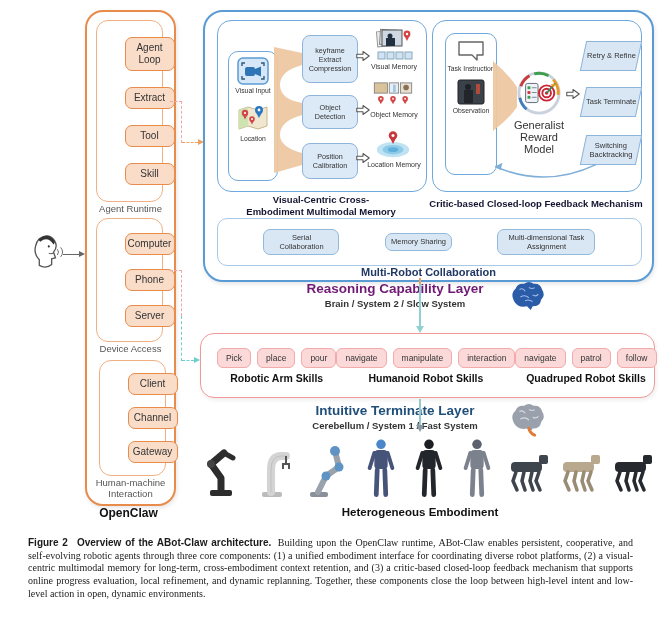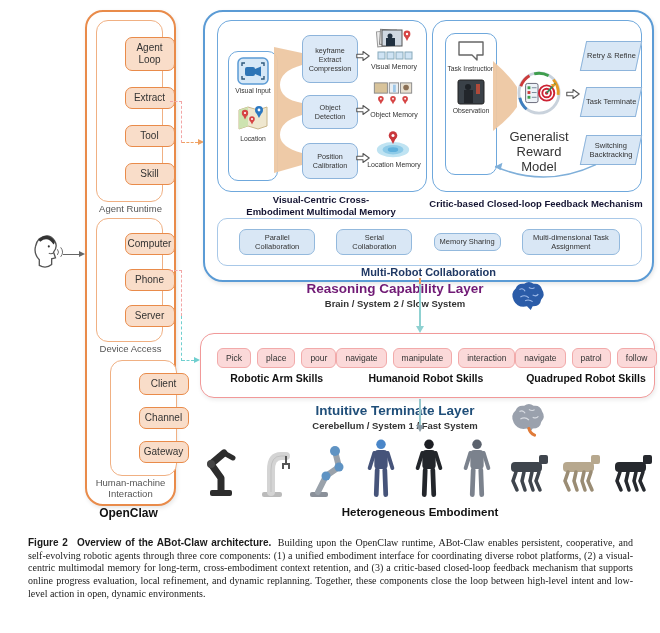--- a/index.html
+++ b/index.html
@@ -79,21 +79,21 @@
     </div>
     <div class="oc-glabel" style="top:192px">Agent Runtime</div>
 
     <div class="oc-group" style="left:9px;top:206px;width:65px;height:122px">
       <div class="oc-item">Computer</div>
       <div class="oc-item">Phone</div>
       <div class="oc-item">Server</div>
     </div>
     <div class="oc-glabel" style="top:332px">Device Access</div>
 
-    <div class="oc-group" style="left:23px;top:348px;width:65px;height:114px">
+    <div class="oc-group" style="left:12px;top:348px;width:65px;height:114px">
       <div class="oc-item">Client</div>
       <div class="oc-item">Channel</div>
       <div class="oc-item">Gateway</div>
     </div>
     <div class="oc-glabel" style="top:466px;padding:0 4px;box-sizing:border-box">Human-machine Interaction</div>
   </div>
   <div class="abs oc-title" style="left:85px;top:506px;width:87px">OpenClaw</div>
 
   <div class="dash-h" style="left:170px;top:101px;width:12px"></div>
   <div class="dash-v" style="left:181px;top:101px;height:42px"></div>
@@ -233,21 +233,21 @@
         <rect x="11" y="21" width="3" height="3" fill="#cc3b3b"></rect>
           <path d="M15.5 22.5 h5" stroke="#789" stroke-width="1"></path>
         <rect x="11" y="26" width="3" height="3" fill="#3f9e4d"></rect>
           <path d="M15.5 27.5 h5" stroke="#789" stroke-width="1"></path>
         <circle cx="31" cy="23" r="8" fill="#fff" stroke="#c23" stroke-width="2"></circle>
         <circle cx="31" cy="23" r="4.5" fill="#fff" stroke="#c23" stroke-width="2"></circle>
         <circle cx="31" cy="23" r="1.8" fill="#c23"></circle>
         <path d="M31 23 L40 13" stroke="#2a8a5a" stroke-width="1.8"></path>
           <path d="M40 13 l-5 1 l3.5 3.5 z" fill="#e69a23"></path>
       </svg>
-      <div class="mem-label" style="left:72px;top:108px;width:68px;font-size:13px">Generalist Reward Model</div>
+      <div class="mem-label" style="left:72px;top:98px;width:68px;font-size:11px">Generalist Reward Model</div>
 
       <svg class="abs" style="left:132px;top:66px" width="16" height="14" viewBox="0 0 18 14">
           <path d="M2 5 h7 V2 l7 5 -7 5 V9 H2 z" fill="#fff" stroke="#555" stroke-width="1.2" stroke-linejoin="round"></path>
         </svg>
 
       <div class="pgram" style="left:150px;top:20px">
           <span>Retry &amp; Refine</span>
         </div>
       <div class="pgram" style="left:150px;top:66px">
           <span>Task Terminate</span>
@@ -258,21 +258,20 @@
 
       <svg class="abs" style="left:50px;top:140px" width="125" height="22" viewBox="0 0 130 24">
         <path d="M10 6 Q65 30 120 4" fill="none" stroke="#7FAFD9" stroke-width="1.6"></path>
         <path d="M10 6 l8 -4 l-2 8 z" fill="#7FAFD9"></path>
       </svg>
     </div>
 
     <div class="sub-title" style="left:207px;top:186px;width:248px">Critic-based Closed-loop Feedback Mechanism</div>
 
     <div class="collab-row" style="left:12px;top:206px;width:423px;height:46px">
-      <div class="collab-item" style="width:64px">Parallel Collaboration</div>
       <div class="collab-item" style="width:64px">Serial Collaboration</div>
       <div class="collab-item" style="white-space:nowrap">Memory Sharing</div>
       <div class="collab-item" style="width:86px">Multi-dimensional Task Assignment</div>
     </div>
 
     <div class="mrc-title" style="top:254px">Multi-Robot Collaboration</div>
   </div>
 
   <div class="layer-title" style="left:285px;top:281px;color:#701a75">Reasoning Capability Layer</div>
   <div class="layer-sub" style="left:285px;top:298px">Brain / System 2 / Slow System</div>

